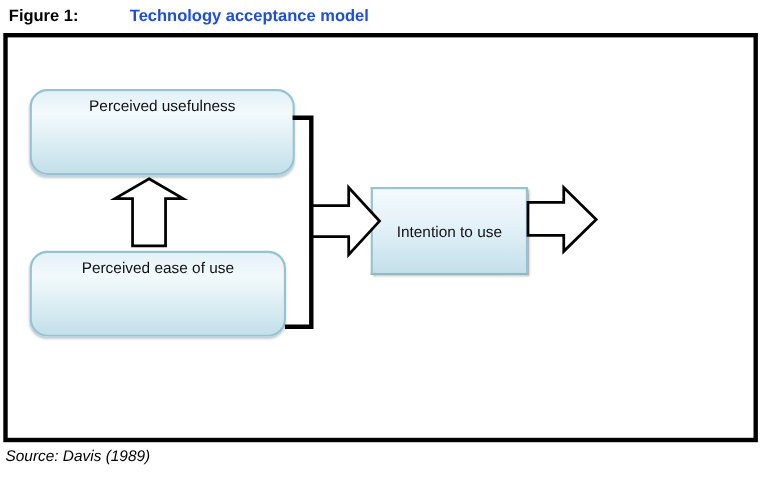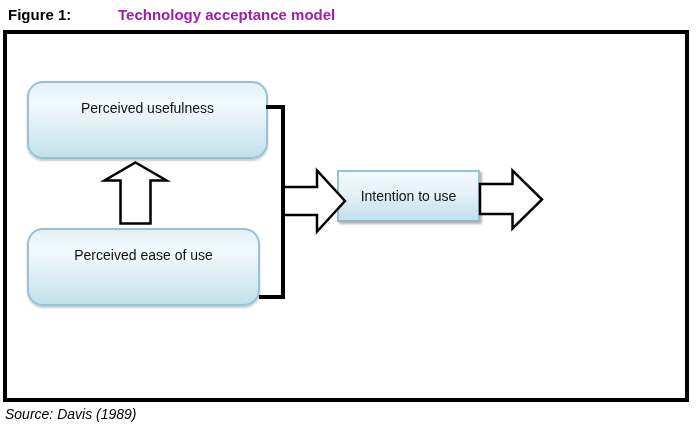--- a/index.html
+++ b/index.html
@@ -15,21 +15,21 @@
     background: #ffffff;
     overflow: hidden;
   }
   .title-row { position: absolute; top: 6px; left: 0; width: 613px; height: 20px; padding-left: 15px; }
   .title-label {
     position: absolute; left: 8px; top: 0;
     font-size: 15px; font-weight: bold; color: #000;
   }
   .title-text {
     position: absolute; left: 118px; top: 0;
-    font-size: 15px; font-weight: bold; color: #a21caf;
+    font-size: 15px; font-weight: bold; color: #1d4ed8;
   }
   .frame {
     position: absolute; left: 3px; top: 30px;
     width: 686px; height: 372px;
     box-sizing: border-box;
     border: 4px solid var(--frame-border, #000000);
     background: transparent;
   }
   .node {
     position: absolute;
@@ -41,36 +41,36 @@
     text-align: center;
   }
   .node.rounded {
     border: 2px solid var(--node-border, #94c0d2);
     border-radius: 16px;
     background: linear-gradient(180deg,
       var(--node-fill-top, #e3f1f8) 0%,
       var(--node-fill-mid, #f3fafc) 28%,
       var(--node-fill-bottom, #c3e0ea) 100%);
     align-items: flex-start;
-    padding-top: 17px;
+    padding-top: 5px;
     box-shadow: 0 2px 2px rgba(130, 160, 175, 0.5);
   }
   .node.rect {
     border: 2px solid var(--node-border, #a5cbd9);
     border-bottom-color: #8fb8c9;
     background: linear-gradient(180deg,
       var(--node-fill-mid, #f3fafc) 0%,
       var(--node-fill-top, #d9ecf4) 45%,
       var(--node-fill-bottom, #b9dbe8) 100%);
     align-items: center;
     box-shadow: 2px 2px 2px rgba(120, 120, 120, 0.55);
   }
   #node-perceived-usefulness { left: 27px; top: 81px;  width: 241px; height: 78px; }
   #node-perceived-ease      { left: 27px; top: 228px; width: 233px; height: 78px; }
-  #node-intention           { left: 337px; top: 170px; width: 143px; height: 52px; }
+  #node-intention           { left: 337px; top: 170px; width: 143px; height: 80px; }
   #node-usage               { left: 535px; top: 171px; width: 143px; height: 61px; }
 
   #connector-layer {
     position: absolute; left: 0; top: 0;
     width: 696px; height: 435px;
     pointer-events: none;
   }
   .block-arrow { fill: #ffffff; stroke: var(--connector, #000000); stroke-width: 2.5; stroke-linejoin: miter; }
   .bracket { fill: none; stroke: var(--connector, #000000); stroke-width: 4; stroke-linejoin: miter; }
 

